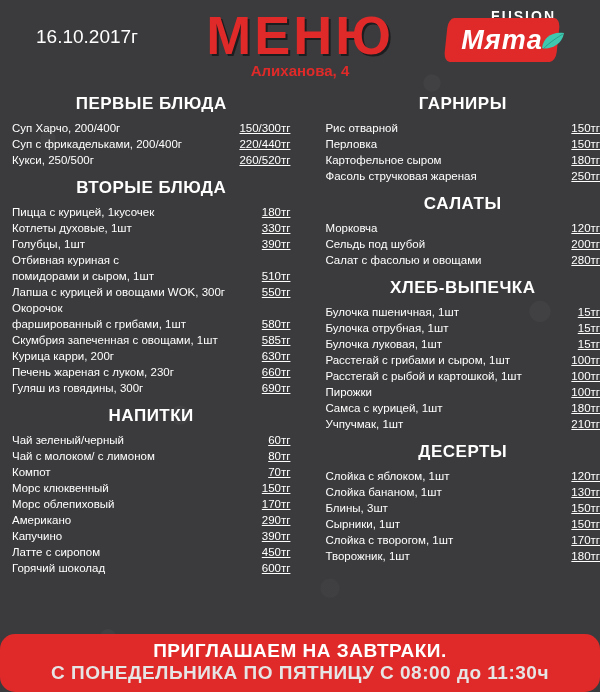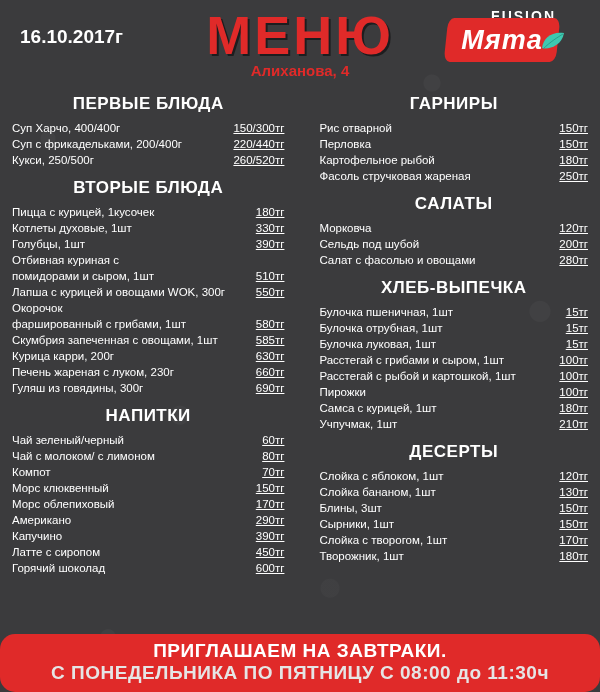--- a/index.html
+++ b/index.html
@@ -27,24 +27,24 @@
       #3b3b3d;
   }
   
   .header {
     position: relative;
     height: 84px;
     padding: 0 14px;
   }
   .date {
     position: absolute;
-    left: 20px;
+    left: 36px;
     top: 26px;
     font-size: 19px;
-    font-weight: bold;
+    font-weight: normal;
     letter-spacing: 0px;
     color: #ffffff;
   }
   .title-wrap {
     position: absolute;
     left: 0; right: 0; top: 10px;
     text-align: center;
   }
   .menu-title {
     font-size: 54px;
@@ -105,21 +105,21 @@
   .logo-leaf {
     position: absolute;
     right: 0px;
     top: 22px;
     width: 26px;
     height: 22px;
   }
   
   .columns {
     display: flex;
-    padding: 2px 12px 0 12px;
+    padding: 2px 0 0 12px;
     gap: 19px;
   }
   .col { width: 50%; }
   .col-left { padding-right: 6px; }
   .col-right { padding-left: 10px; }
 
   .section-title {
     text-align: center;
     font-size: 17px;
     font-weight: bold;
@@ -189,21 +189,21 @@
       </svg>
     </div>
   </div>
 
   <div class="columns">
     <div class="col col-left">
         <div class="section-title first">ПЕРВЫЕ БЛЮДА</div>
         <table class="items">
           <tbody>
             <tr>
-              <td class="name">Суп Харчо, 400/400г</td>
+              <td class="name">Суп Харчо, 200/400г</td>
               <td class="price">150/300тг</td>
             </tr>
             <tr>
               <td class="name">Суп с фрикадельками, 200/400г</td>
               <td class="price">220/440тг</td>
             </tr>
             <tr>
               <td class="name">Кукси, 250/500г</td>
               <td class="price">260/520тг</td>
             </tr>
@@ -310,21 +310,21 @@
           <tbody>
             <tr>
               <td class="name">Рис отварной</td>
               <td class="price">150тг</td>
             </tr>
             <tr>
               <td class="name">Перловка</td>
               <td class="price">150тг</td>
             </tr>
             <tr>
-              <td class="name">Картофельное рыбой</td>
+              <td class="name">Картофельное сыром</td>
               <td class="price">180тг</td>
             </tr>
             <tr>
               <td class="name">Фасоль стручковая жареная</td>
               <td class="price">250тг</td>
             </tr>
           </tbody>
         </table>
         <div class="section-title">САЛАТЫ</div>
         <table class="items">

